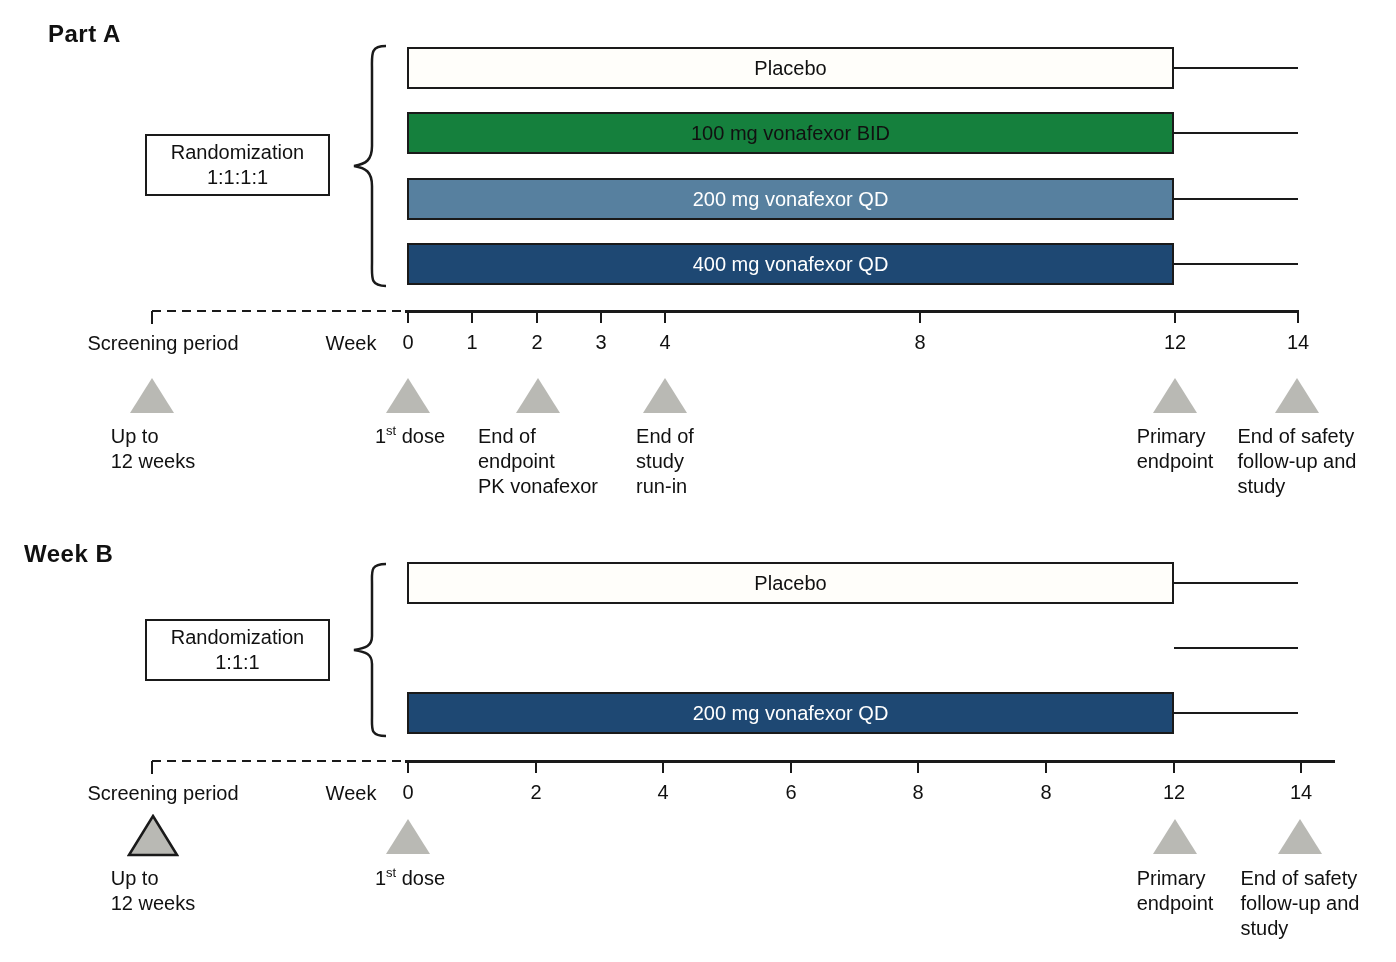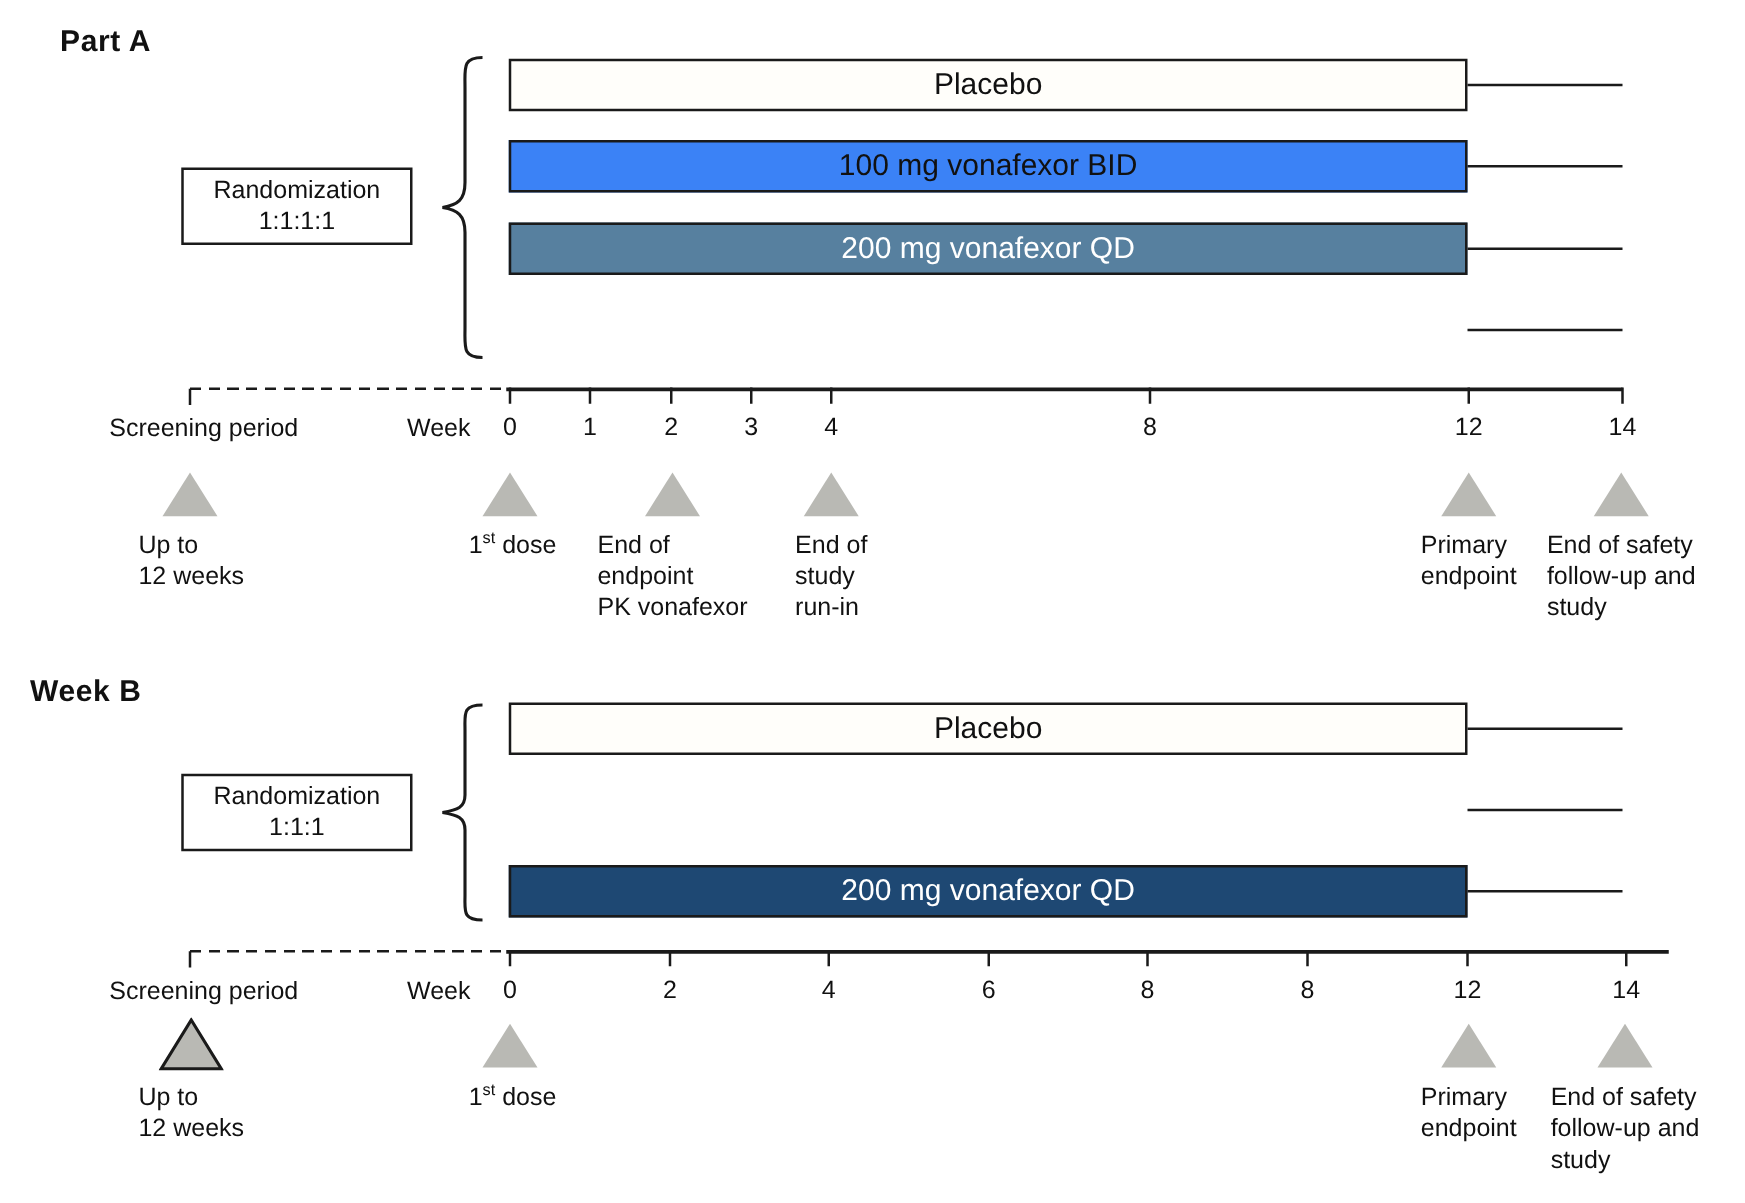--- a/index.html
+++ b/index.html
@@ -9,21 +9,21 @@
   .part-title{position:absolute;font-size:24px;font-weight:bold;letter-spacing:0.5px;}
 
   .rand-box{position:absolute;width:185px;height:62px;border:2px solid #1a1a1a;background:#ffffff;
     box-sizing:border-box;display:flex;flex-direction:column;align-items:center;justify-content:center;
     font-size:20px;line-height:1.25;text-align:center;}
 
   .brace{position:absolute;}
   .brace path{stroke:#1a1a1a;stroke-width:2.5;fill:none;}
 
   .arm-bar{position:absolute;left:407px;width:767px;height:42px;border:2px solid #1a1a1a;
-    box-sizing:border-box;display:flex;align-items:center;justify-content:center;font-size:24px;}
+    box-sizing:border-box;display:flex;align-items:center;justify-content:center;font-size:20px;}
 
   .ext-line{position:absolute;left:1174px;width:124px;height:2px;background:#1a1a1a;}
 
   .dash-line{position:absolute;left:152px;width:253px;height:2px;
     background:repeating-linear-gradient(to right,#1a1a1a 0 9px,transparent 9px 15px);}
   .dash-end-tick{position:absolute;left:151px;width:2px;height:13px;background:#1a1a1a;}
 
   .axis-line{position:absolute;left:405px;height:3px;background:#1a1a1a;}
   .tick{position:absolute;width:2px;height:13px;background:#1a1a1a;}
   .tick-label{position:absolute;transform:translateX(-50%);font-size:20px;white-space:nowrap;}
@@ -47,25 +47,28 @@
     <div>1:1:1:1</div>
   </div>
 
   <svg class="brace" style="left:336px;top:44px;" width="52" height="244" viewBox="0 0 52 244">
     <path d="M 50 2 C 34 2 36 10 36 26 L 36 102 C 36 116 30 120 18 122 C 30 124 36 128 36 142 L 36 218 C 36 234 34 242 50 242"></path>
   </svg>
 
   <div class="arm-bar" style="top: 47px; background-color: rgb(255, 254, 250);">
     <span style="color: rgb(17, 17, 17);">Placebo</span>
   </div>
-  <div class="arm-bar" style="top: 112px; background-color: #3b82f6;">
+  <div class="arm-bar" style="top: 112px; background-color: #15803d;">
     <span style="color: rgb(17, 17, 17);">100 mg vonafexor BID</span>
   </div>
   <div class="arm-bar" style="top: 178px; background-color: rgb(87, 128, 159);">
     <span style="color: rgb(255, 255, 255);">200 mg vonafexor QD</span>
+  </div>
+  <div class="arm-bar" style="top: 243px; background-color: rgb(30, 72, 115);">
+    <span style="color: rgb(255, 255, 255);">400 mg vonafexor QD</span>
   </div>
 
   <div class="ext-line" style="top:67px;"></div>
   <div class="ext-line" style="top:132px;"></div>
   <div class="ext-line" style="top:198px;"></div>
   <div class="ext-line" style="top:263px;"></div>
 
   <div class="dash-line" style="top:310px;"></div>
   <div class="dash-end-tick" style="top:311px;"></div>
   <div class="axis-line" style="top:310px;width:893px;"></div>

